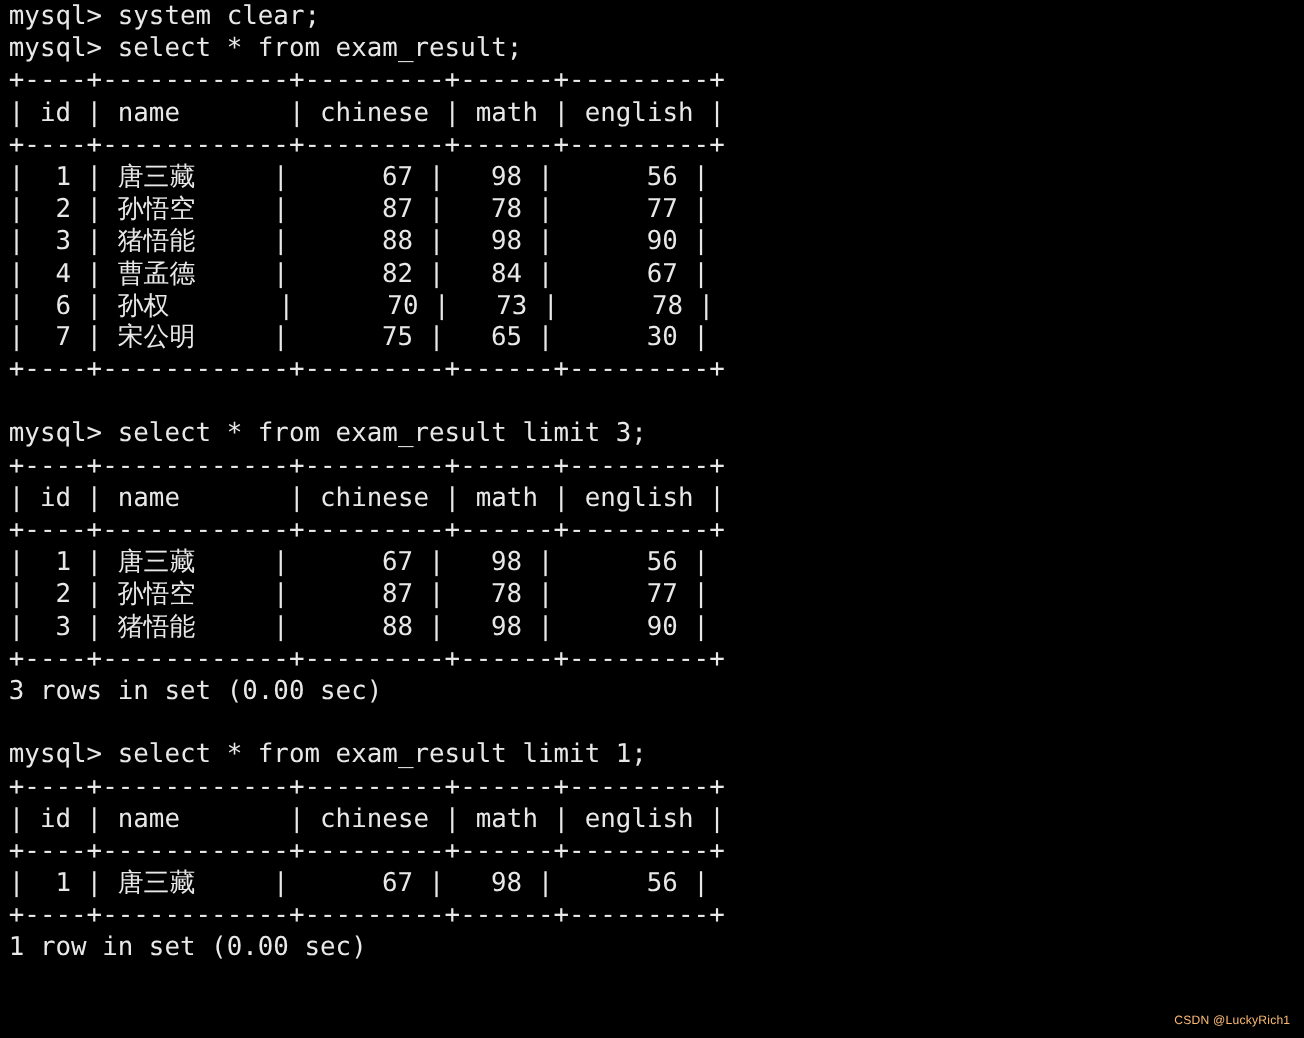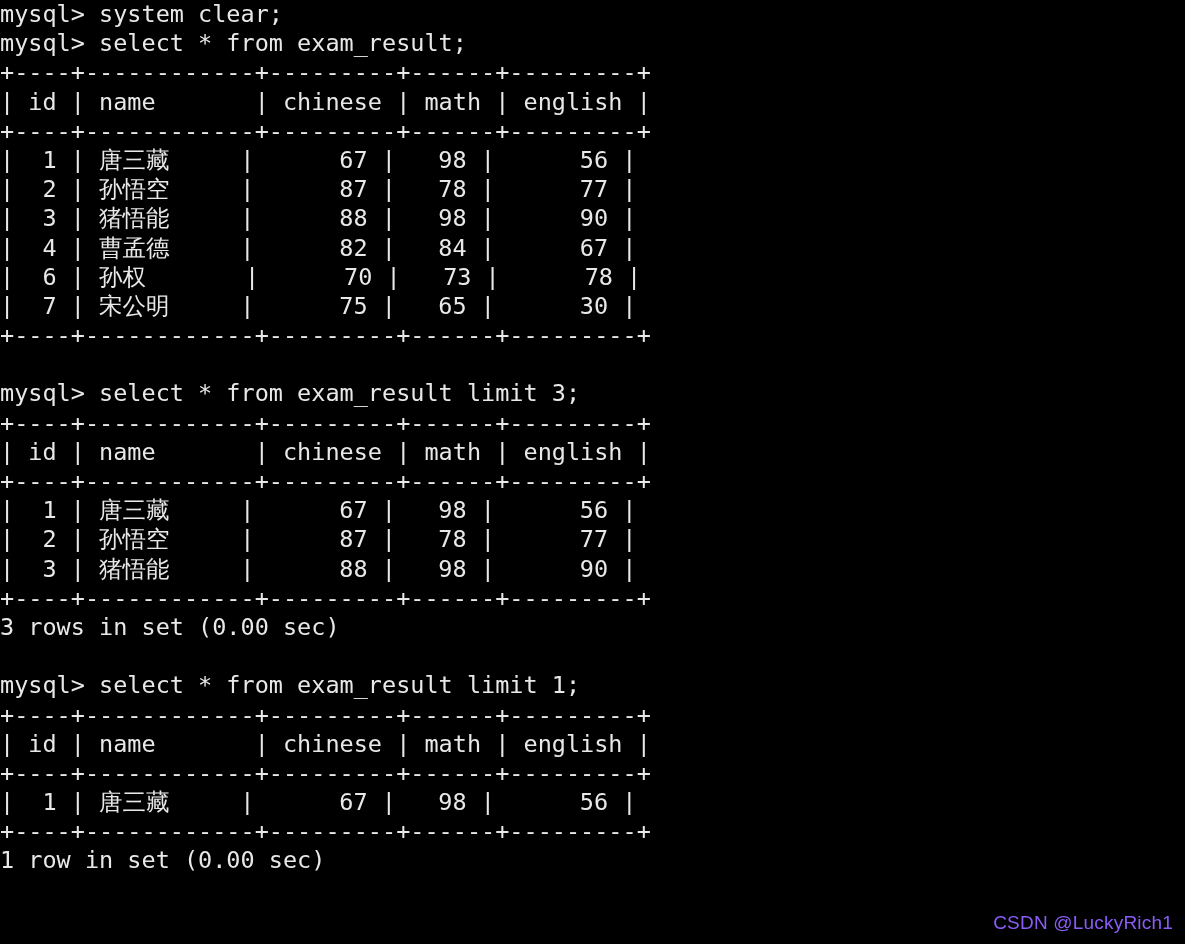--- a/index.html
+++ b/index.html
@@ -24,38 +24,38 @@
     padding: 0;
     box-sizing: border-box;
   }
   .term-line {
     height: 29.2px;
     line-height: 29.2px;
     font-size: 23.5px;
     letter-spacing: 0px;
     color: #e8e8e8;
     white-space: pre;
-    padding-left: 0;
+    padding-left: 8px;
     font-family: "DejaVu Sans Mono", "Liberation Mono", monospace;
     text-rendering: optimizeLegibility;
   }
   .term-line.blank {
     color: transparent;
   }
   .cjk {
     font-family: "DejaVu Sans", "Liberation Sans", sans-serif;
     font-size: 23.5px;
     margin-top: 15px;
   }
   .watermark {
     position: absolute;
     right: 12px;
     bottom: 10px;
-    color: #8b5cf6;
-    font-size: 19px;
+    color: #fdba74;
+    font-size: 11px;
     font-family: "Liberation Sans", sans-serif;
     letter-spacing: 0.2px;
     white-space: pre;
   }
 </style>
 </head>
 <body>
 
 <div id="terminal">
     <div class="term-line">mysql&gt; system clear;</div>

